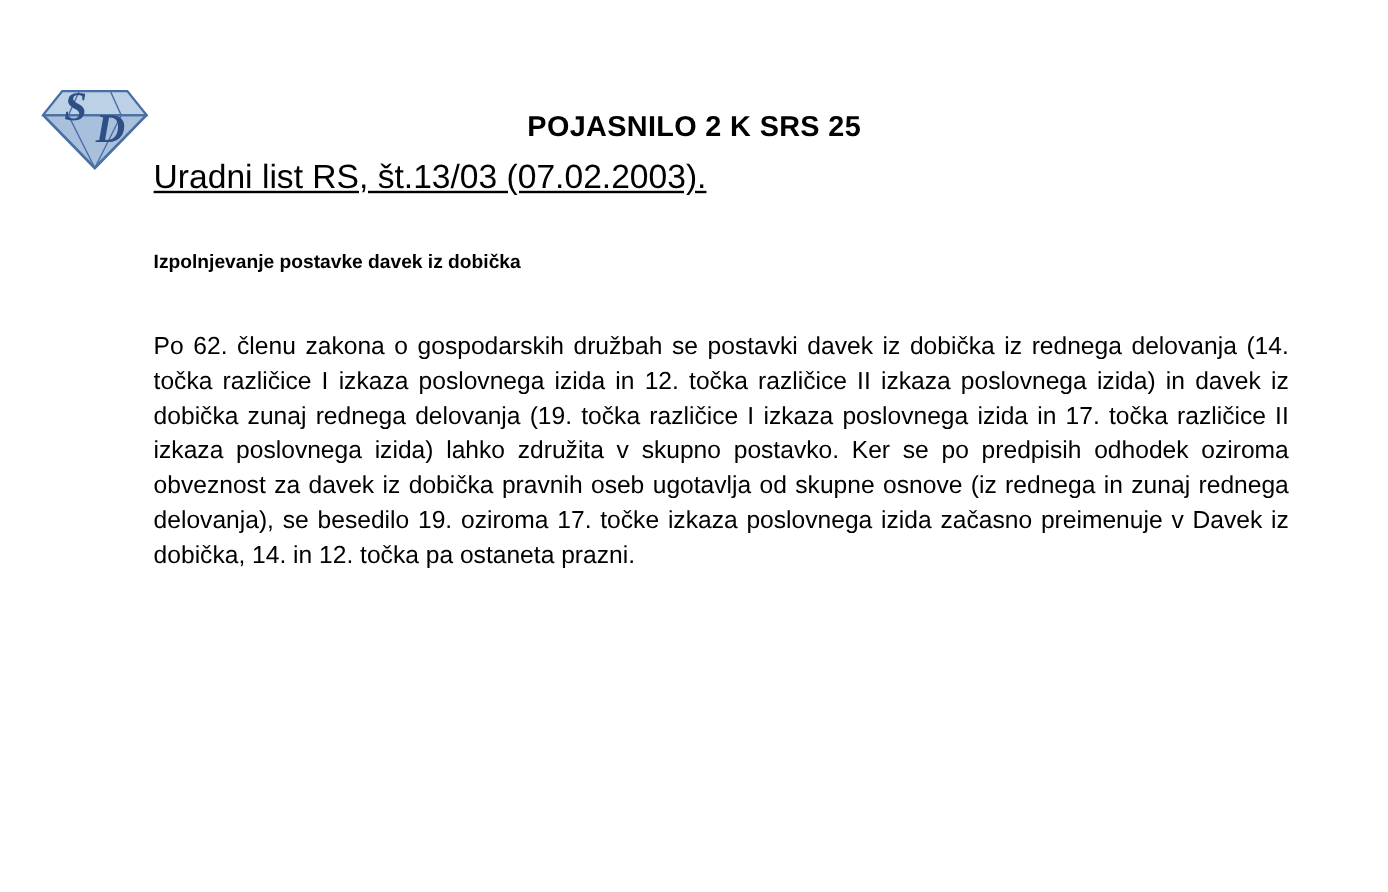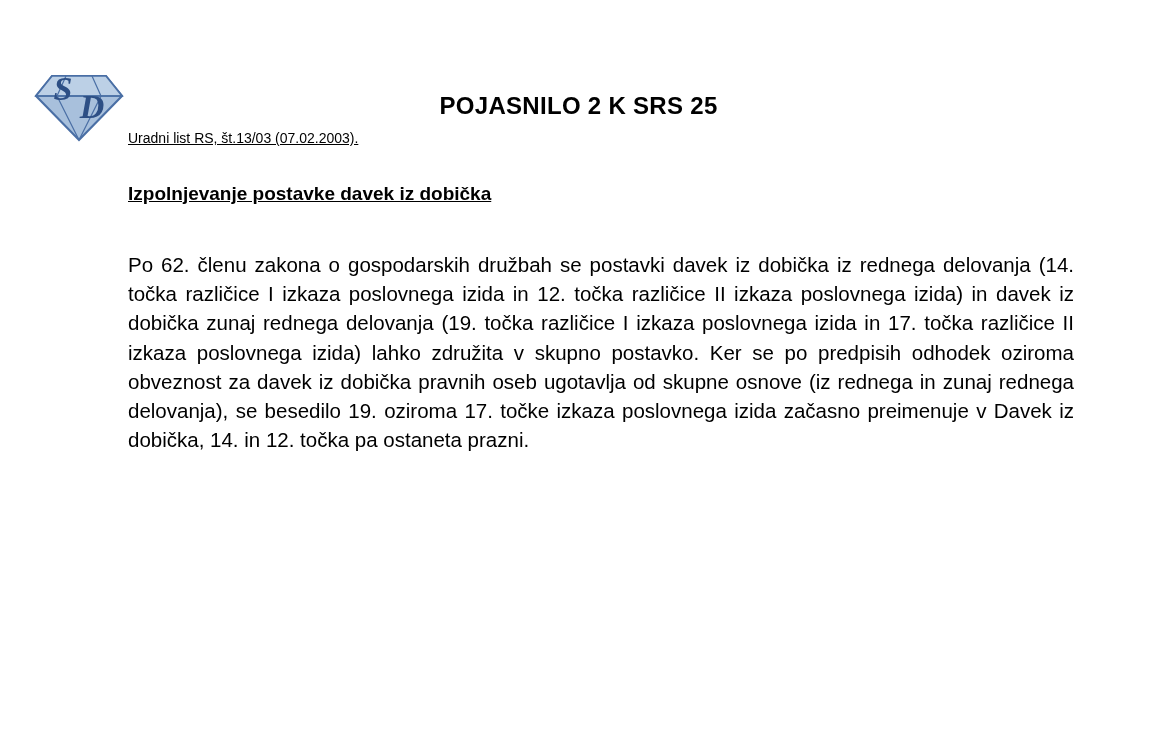--- a/index.html
+++ b/index.html
@@ -38,31 +38,30 @@
     font-weight: bold;
     letter-spacing: 0.3px;
   }
   .content {
     position: absolute;
     left: 128px;
     top: 130px;
     width: 946px;
   }
   .source-line {
-    font-size: 14px;
+    font-size: 28px;
     text-decoration: underline;
     margin: 0 0 0 0;
     line-height: 1.25;
   }
   .subtitle {
-    font-size: 19px;
+    font-size: 16px;
     font-weight: bold;
-    margin-top: 34px;
+    margin-top: 44px;
     line-height: 1.3;
-    text-decoration: underline;
   }
   .body-par {
     font-size: 20.5px;
     margin-top: 44px;
     text-align: justify;
     line-height: 1.42;
   }
 </style>
 </head>
 <body>

